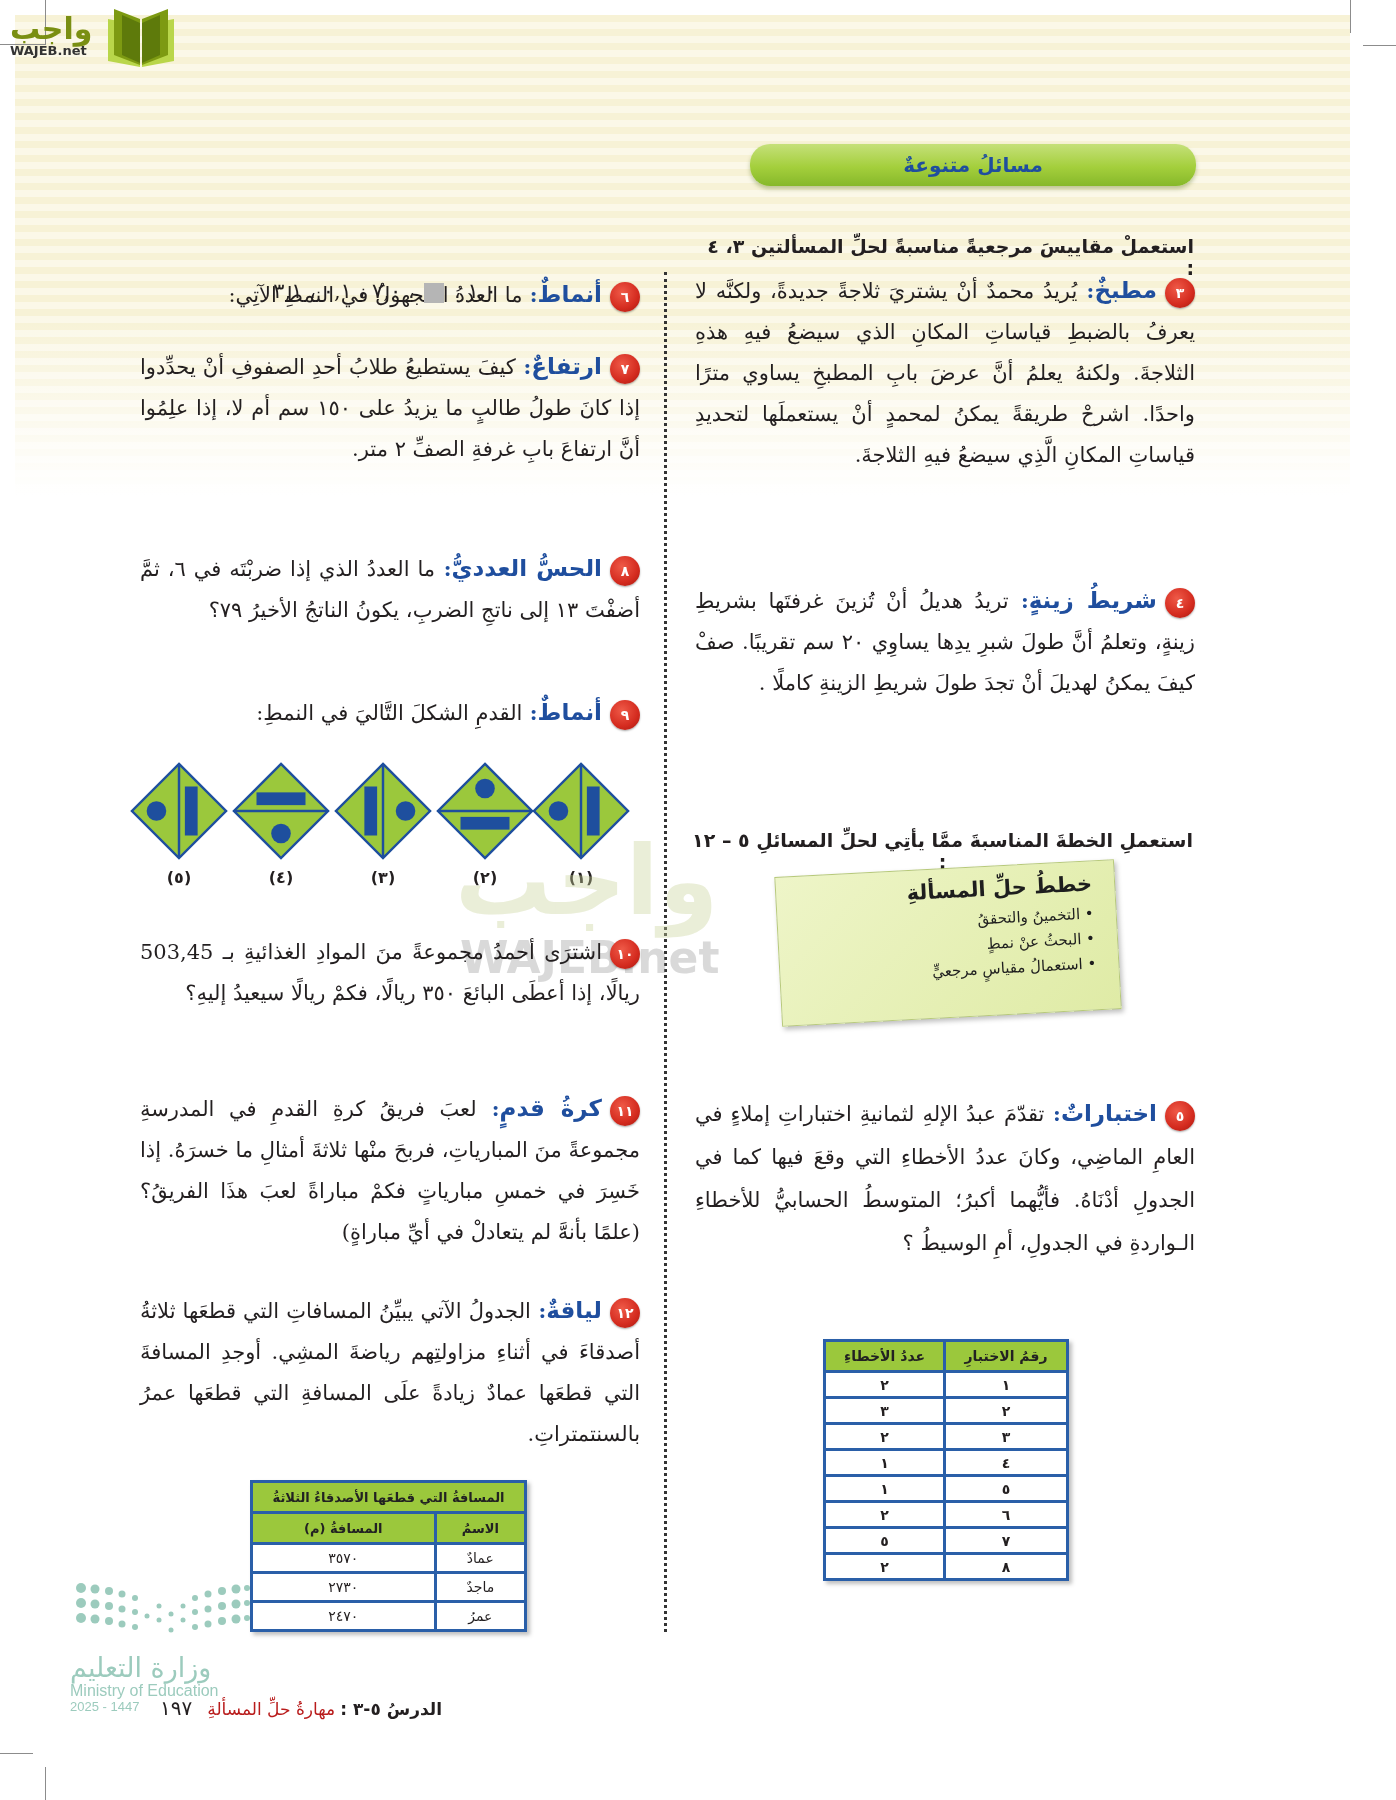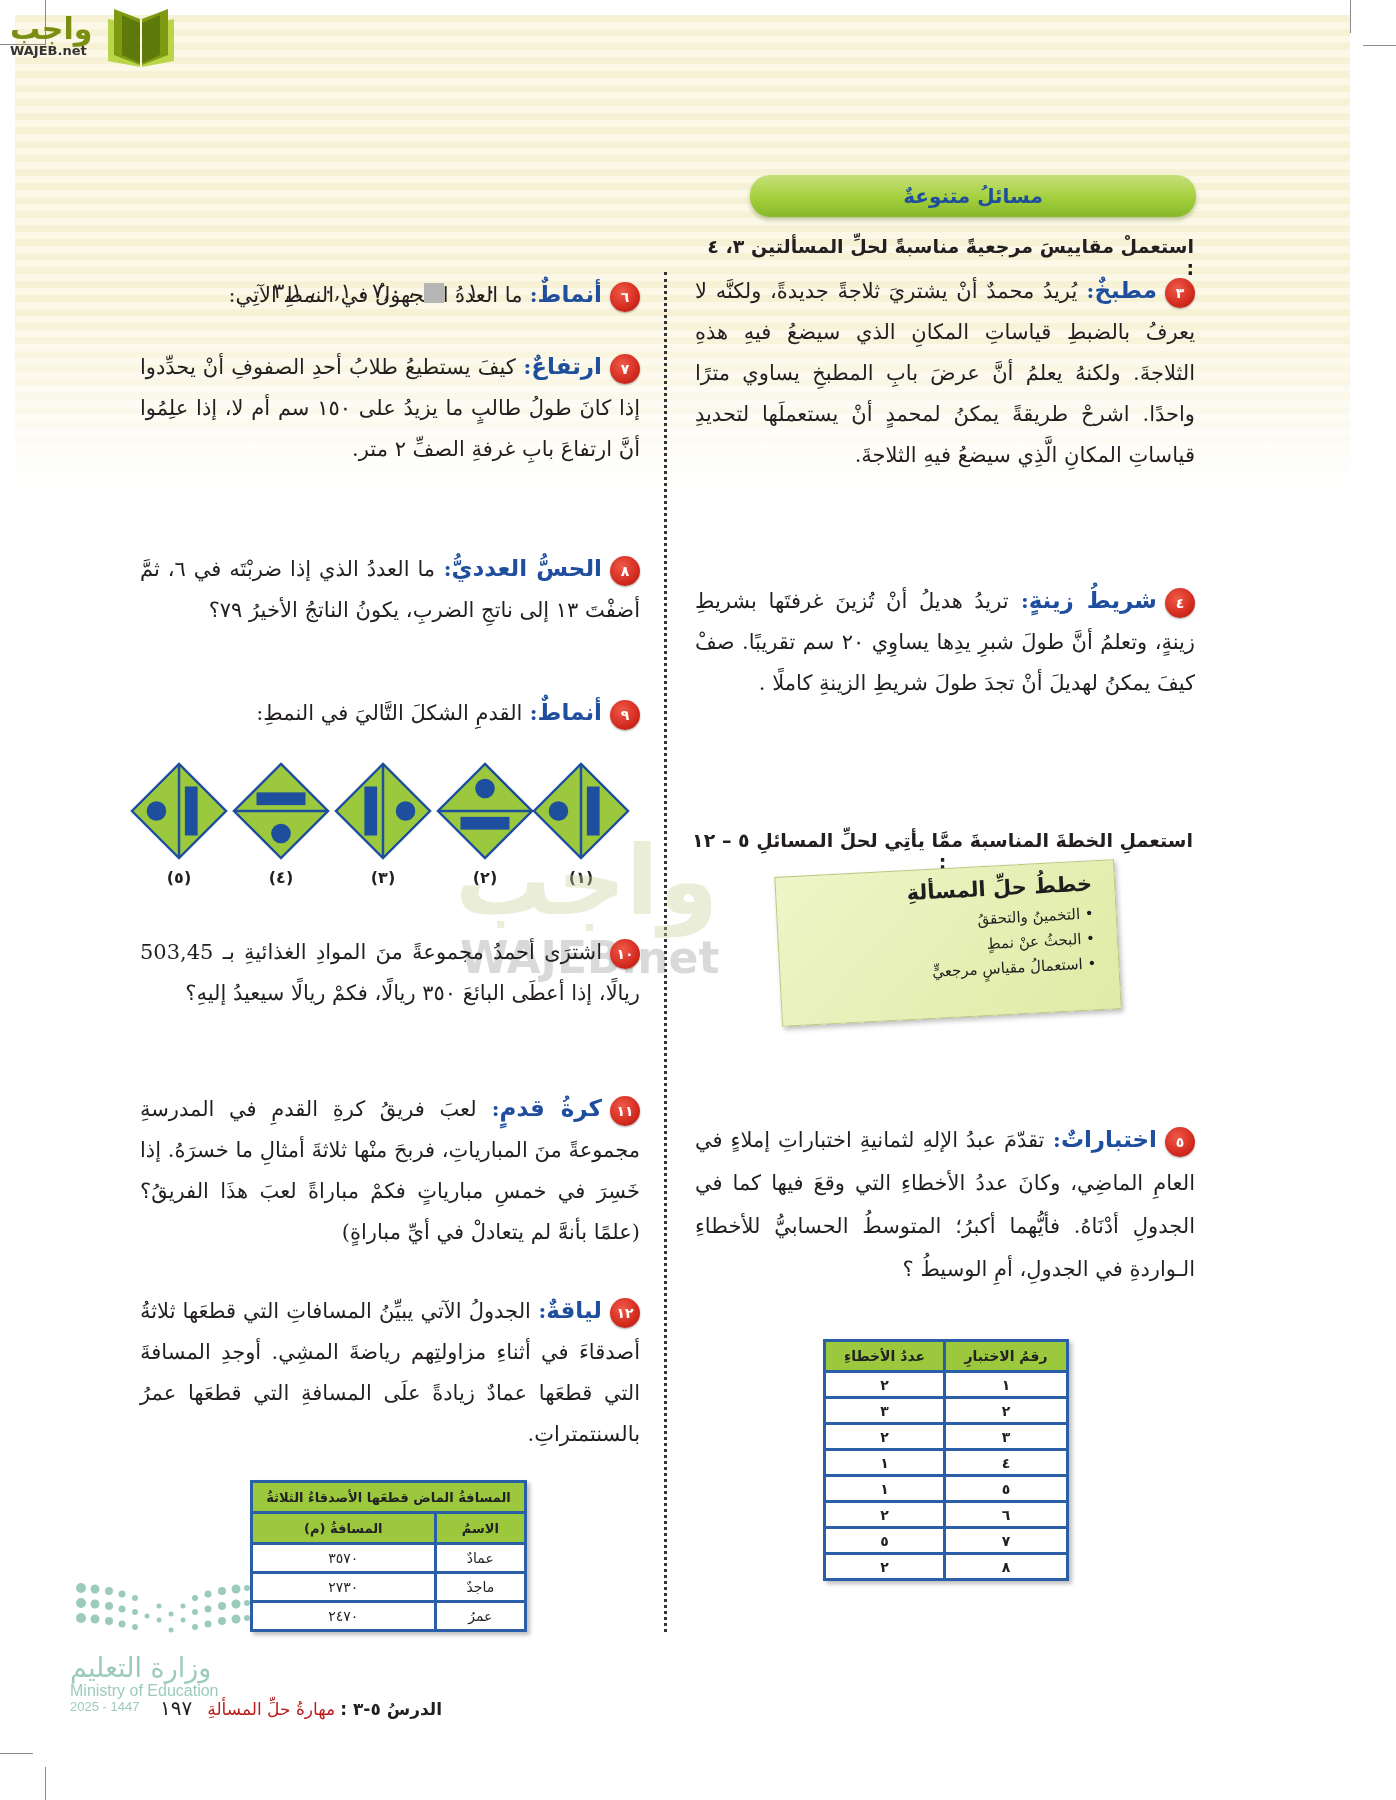--- a/index.html
+++ b/index.html
@@ -26,21 +26,21 @@
   .logo-text { display: flex; flex-direction: column; align-items: flex-start; }
   .logo-ar { font-family: "DejaVu Sans", sans-serif; font-weight: bold; font-size: 30px; color: #7a8f12; line-height: 30px; }
   .logo-en { font-family: "DejaVu Sans", sans-serif; font-weight: bold; font-size: 13px; color: #333; line-height: 14px; }
   .logo-book { width: 82px; height: 62px; margin-left: 8px; }
 
   
   .banner {
     position: absolute; left: 750px; top: 144px; width: 446px; height: 42px;
     background: linear-gradient(180deg, #c5e07a 0%, #a4cf3c 55%, #86b82a 100%);
     border-radius: 20px; box-shadow: 0 3px 4px rgba(80,110,20,0.35);
-    display: flex; align-items: center; justify-content: center; margin-top: 31px;
+    display: flex; align-items: center; justify-content: center;
   }
   .banner span { font-family: "DejaVu Sans", sans-serif; font-weight: bold; font-size: 20px; color: #1f4e9e; letter-spacing: 3px; }
 
   .instr { position: absolute; font-family: "DejaVu Sans", sans-serif; font-weight: bold; font-size: 19px; color: #231f20; margin-top: 9px; }
 
   .problem { position: absolute; font-size: 21px; line-height: 41px; text-align: justify; }
   .problem .head { font-family: "DejaVu Sans", sans-serif; font-weight: bold; color: #1f4e9e; font-size: 23px; }
   .problem .colon { color: #1f4e9e; font-weight: bold; }
   .badge {
     display: inline-block; width: 30px; height: 30px; border-radius: 50%;
@@ -147,21 +147,21 @@
 
 <div class="instr" style="left:690px;top:820px;width:505px;text-align:center;">استعملِ الخطةَ المناسبةَ ممَّا يأتِي لحلِّ المسائلِ ٥ – ١٢ :</div>
 
 <div class="note">
   <div class="note-title">خططُ حلِّ المسألةِ</div>
   <div class="note-item">التخمينُ والتحققُ</div>
   <div class="note-item">البحثُ عنْ نمطٍ</div>
   <div class="note-item">استعمالُ مقياسٍ مرجعيٍّ</div>
 </div>
 
-<div class="problem" style="left:695px;top:1118px;width:500px;line-height:43px;">
+<div class="problem" style="left:695px;top:1092px;width:500px;line-height:43px;">
   <span class="badge">٥</span><span class="head">اختباراتٌ</span><span class="colon">: </span><span>تقدّمَ عبدُ الإلهِ لثمانيةِ اختباراتِ إملاءٍ في العامِ الماضِي، وكانَ عددُ الأخطاءِ التي وقعَ فيها كما في الجدولِ أدْنَاهُ. فأيُّهما أكبرُ؛ المتوسطُ الحسابيُّ للأخطاءِ الـواردةِ في الجدولِ، أمِ الوسيطُ ؟</span>
 </div>
 
 <table class="tbl tests-table">
   <tbody>
       <tr>
     <th>رقمُ الاختبارِ</th>
     <th>عددُ الأخطاءِ</th>
   </tr>
   <tr>
@@ -278,21 +278,21 @@
   <span class="badge">١١</span><span class="head">كرةُ قدمٍ</span><span class="colon">: </span><span>لعبَ فريقُ كرةِ القدمِ في المدرسةِ مجموعةً منَ المبارياتِ، فربحَ منْها ثلاثةَ أمثالِ ما خسرَهُ. إذا خَسِرَ في خمسِ مبارياتٍ فكمْ مباراةً لعبَ هذَا الفريقُ؟ (علمًا بأنهَّ لم يتعادلْ في أيِّ مباراةٍ)</span>
 </div>
 
 <div class="problem" style="left:140px;top:1290px;width:500px;">
   <span class="badge">١٢</span><span class="head">لياقةٌ</span><span class="colon">: </span><span>الجدولُ الآتي يبيِّنُ المسافاتِ التي قطعَها ثلاثةُ أصدقاءَ في أثناءِ مزاولتِهم رياضةَ المشِي. أوجدِ المسافةَ التي قطعَها عمادٌ زيادةً علَى المسافةِ التي قطعَها عمرُ بالسنتمتراتِ.</span>
 </div>
 
 <table class="tbl walk-table">
   <tbody>
       <tr>
-    <th colspan="2">المسافةُ الماض قطعَها الأصدقاءُ الثلاثةُ</th>
+    <th colspan="2">المسافةُ التي قطعَها الأصدقاءُ الثلاثةُ</th>
   </tr>
   <tr>
     <th>الاسمُ</th>
     <th>المسافةُ (م)</th>
   </tr>
   <tr>
         <td>عمادٌ</td>
         <td>٣٥٧٠</td>
       </tr>
   <tr>

